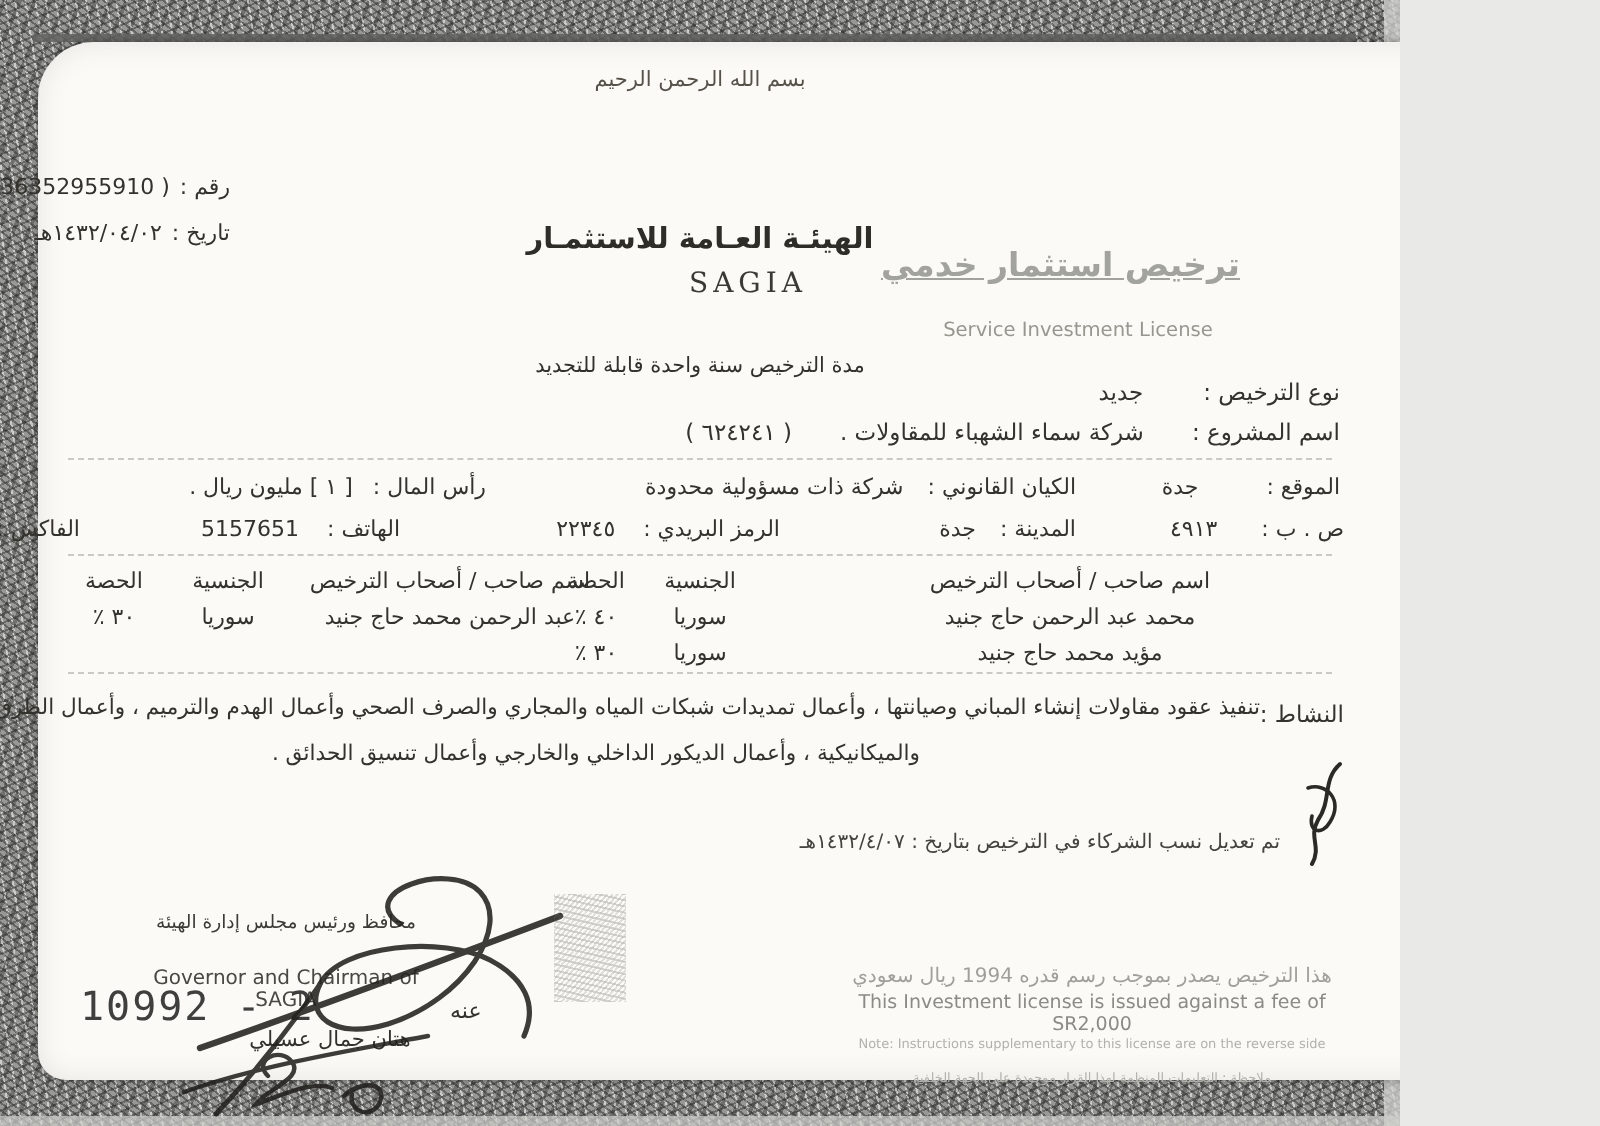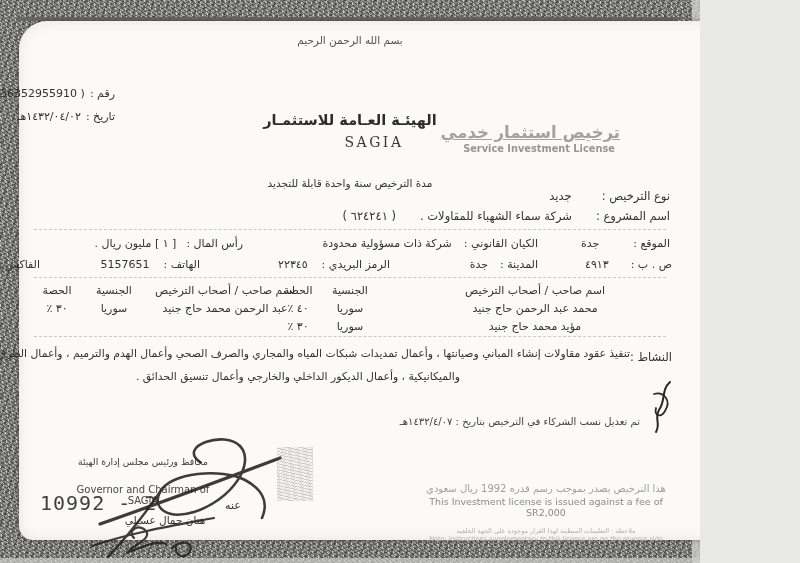--- a/index.html
+++ b/index.html
@@ -60,21 +60,21 @@
         <span>تاريخ :</span>
         <span>١٤٣٢/٠٤/٠٢هـ</span>
       </div>
     </div>
 
     <div class="abs ctr" style="top:112px;font-size:14.5px;font-weight:600;color:#2f2d28;">الهيئـة العـامة للاستثمـار</div>
     <div class="abs ctr" style="top:134px;font-size:14px;letter-spacing:2.5px;font-family:'DejaVu Serif',serif;color:#3b3933;padding-left:48px;">SAGIA</div>
 
     <div class="abs" style="top:123px;right:80px;width:162px;text-align:center;">
       <div class="gray" style="font-size:16.5px;font-weight:700;">ترخيص استثمار خدمي</div>
-      <div style="font-size:9.8px;font-weight:700;color:#97978f;margin-top:1px;">Service Investment License</div>
+      <div style="font-size:9.8px;font-weight:400;color:#97978f;margin-top:18px;">Service Investment License</div>
     </div>
 
     <div class="abs ctr" style="top:177px;font-size:10.5px;font-weight:400;color:#33312b;">مدة الترخيص سنة واحدة قابلة للتجديد</div>
 
     <div class="abs frow" style="top:189px;right:30px;gap:30px;font-size:11.5px;">
       <span class="lbl">نوع الترخيص :</span>
       <span>جديد</span>
     </div>
 
     <div class="abs frow" style="top:209px;right:30px;gap:24px;font-size:11.5px;">
@@ -173,19 +173,19 @@
         <path d="M10,118 C50,104 100,96 132,90" stroke-width="2.2"></path>
         <path d="M52,110 C44,102 58,95 64,103 C70,111 52,116 46,124 C58,120 74,112 84,116" stroke-width="2.2"></path>
         <path d="M90,120 C98,112 112,113 108,123 C104,132 92,128 94,119" stroke-width="2.2"></path>
         <path d="M78,64 C60,90 42,112 26,129" stroke-width="2.4"></path>
       </svg>
     </div>
 
     <div class="noise-stamp"></div>
 
     <div class="abs" style="top:483px;right:30px;width:248px;text-align:center;white-space:normal;">
-      <div style="font-size:10px;color:#a09f9a;">هذا الترخيص يصدر بموجب رسم قدره 1992 ريال سعودي</div>
+      <div style="font-size:10px;color:#a09f9a;">هذا الترخيص يصدر بموجب رسم قدره 1994 ريال سعودي</div>
       <div style="font-size:9.5px;color:#8b8b86;margin-top:2px;direction:ltr;">This Investment license is issued against a fee of SR2,000</div>
+      <div style="font-size:6.5px;color:#b2b1ac;direction:ltr;">Note: Instructions supplementary to this license are on the reverse side</div>
       <div style="font-size:6.5px;color:#b2b1ac;margin-top:9px;">ملاحظة : التعليمات المنظمة لهذا القرار موجودة على الجهة الخلفية</div>
-      <div style="font-size:6.5px;color:#b2b1ac;direction:ltr;">Note: Instructions supplementary to this license are on the reverse side</div>
     </div>
   </div>
 </div>
 
 </body></html>

